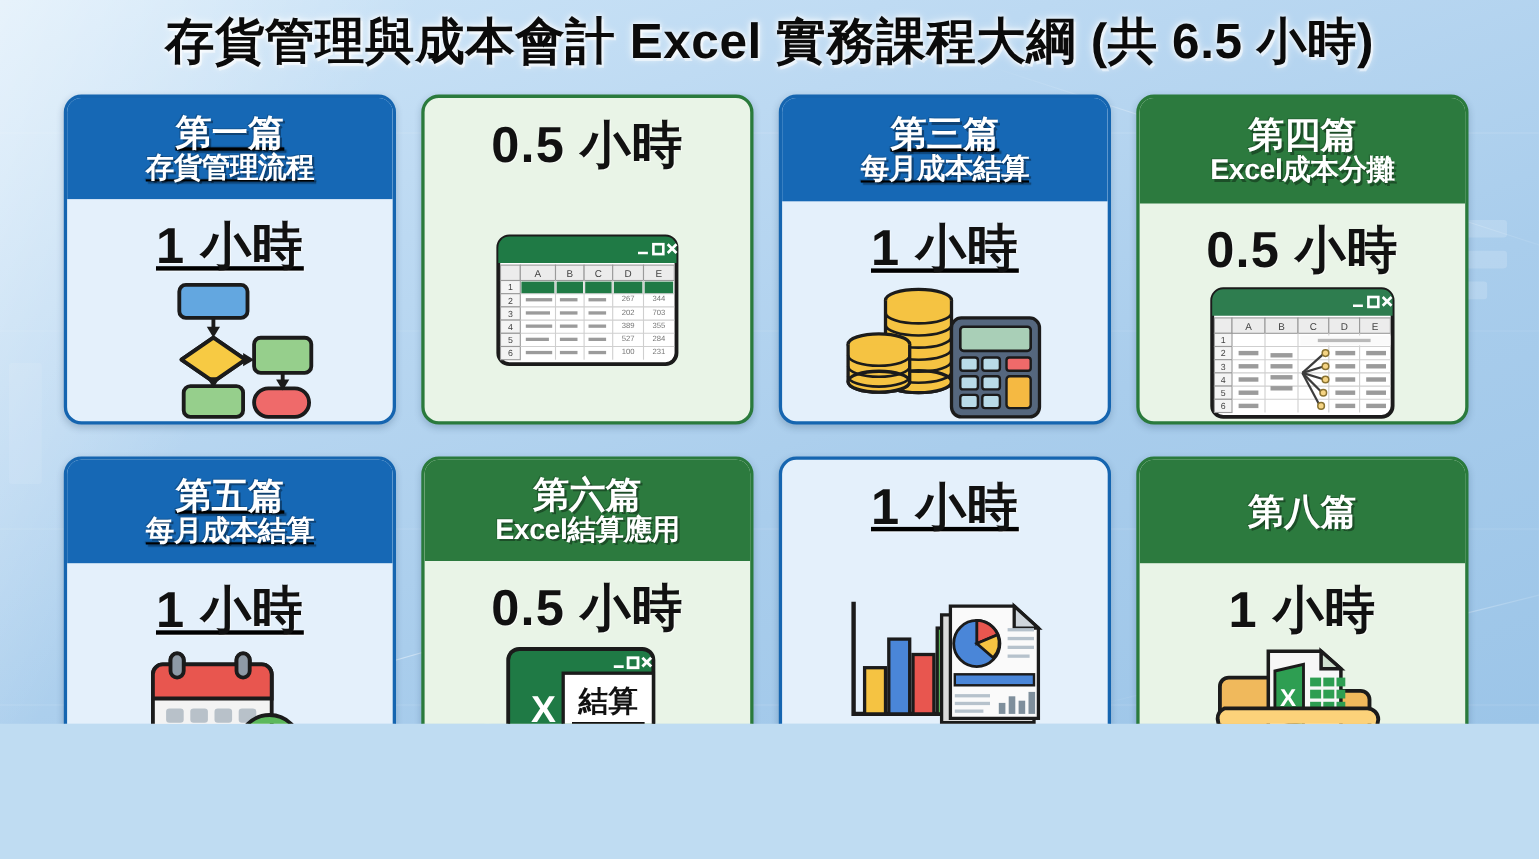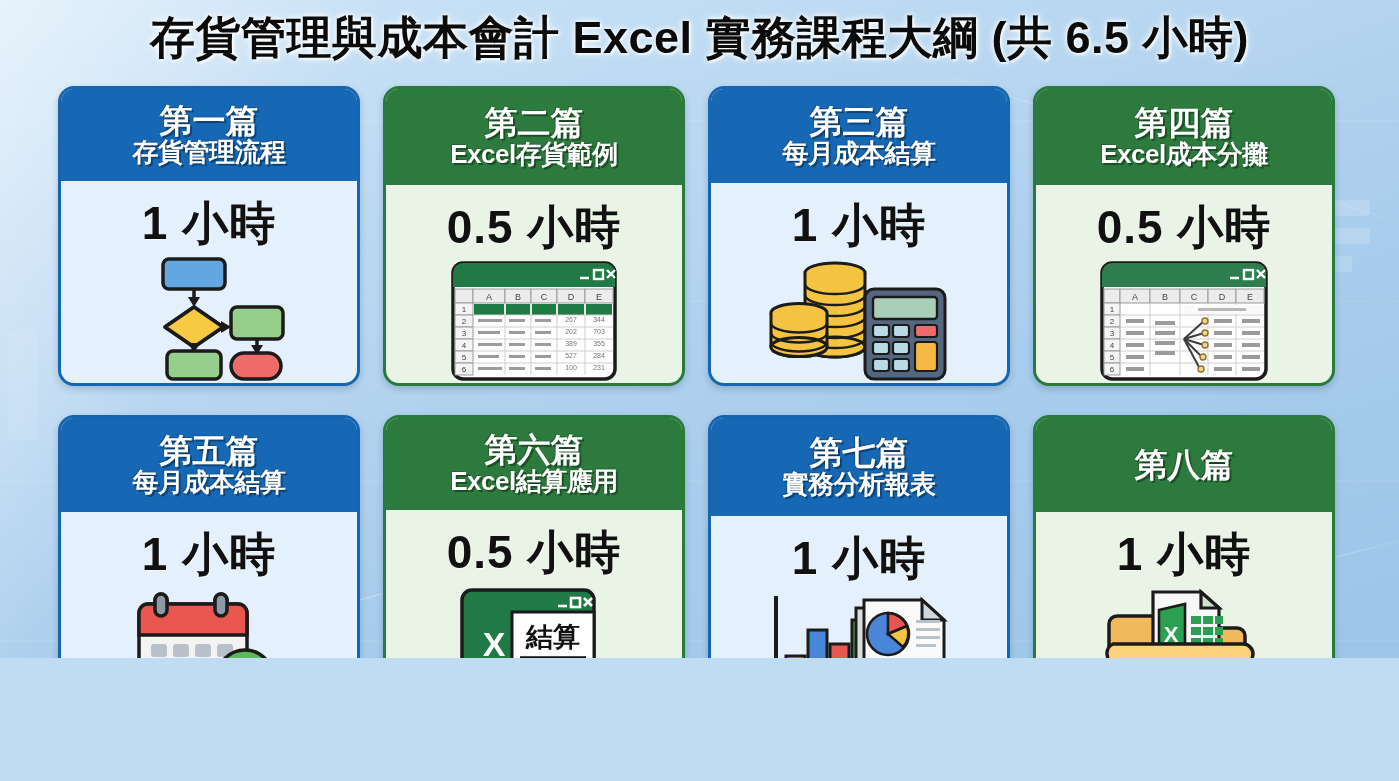--- a/index.html
+++ b/index.html
@@ -30,21 +30,21 @@
     white-space:nowrap;
   }
 
   
   .grid{position:absolute;left:58px;top:86px;width:1286px;height:656px;
         display:grid;grid-template-columns:repeat(4,302px);grid-template-rows:300px 300px;
         column-gap:23px;row-gap:29px;}
 
   .card{border-radius:16px;overflow:hidden;display:flex;flex-direction:column;
         box-shadow:0 3px 7px rgba(20,50,80,.22);}
-  .card.blue{border:3px solid #1565b0;background:#e4f0fb;}
+  .card.blue{border:3px solid #1565b0;background:#e4f0fb;text-decoration:underline;}
   .card.green{border:3px solid #2a7a3c;background:#e9f4e7;}
 
   .card-head{height:104px;display:flex;flex-direction:column;align-items:center;justify-content:center;
              line-height:1.02;}
   .card.blue .card-head{background:#1668b5;}
   .card.green .card-head{background:#2c7a3e;}
   .head-line{color:#fff;font-weight:bold;font-size:34px;
              text-shadow:2px 2px 0 rgba(0,0,0,.35),-1px -1px 0 rgba(0,0,0,.18);}
   .head-line.l1{font-size:33px;margin-bottom:1px;}
   .head-line.l2{font-size:26px;letter-spacing:-0.5px;}
@@ -109,24 +109,20 @@
               <polygon points="102,72 92,66 92,78"></polygon>
               <polygon points="65,98 59,88 71,88"></polygon>
               <polygon points="128,100 122,90 134,90"></polygon>
             </g>
           </svg>
         </div>
       </div>
     </div>
 
     <div class="card green">
-      <div class="card-head">
-        <div class="head-line l1">第二篇</div>
-        <div class="head-line l2">Excel存貨範例</div>
-      </div>
       <div class="card-body">
         <div class="hours">0.5 小時</div>
         <div class="icon-wrap">
           <svg width="170" height="124" viewBox="0 0 170 124">
             <rect x="4" y="4" width="162" height="116" rx="10" fill="#fff" stroke="#1b1b1b" stroke-width="3.5"></rect>
             <path d="M4,14 a10,10 0 0 1 10,-10 h142 a10,10 0 0 1 10,10 v14 h-162 z" fill="#1f7a45"></path>
             <g stroke="#fff" stroke-width="2.4" fill="none">
               <path d="M131,19 h9"></path>
                 <rect x="145" y="11" width="9" height="9"></rect>
               <path d="M158,11 l8,8 M166,11 l-8,8"></path>
@@ -411,24 +407,20 @@
             <path d="M70,74 h66" stroke="#111" stroke-width="3.5"></path>
             <path d="M96,92 L104,82 L112,92 z" fill="#f5c342" stroke="#1b1b1b" stroke-width="2.6"></path>
             <rect x="60" y="90" width="102" height="32" rx="8" fill="#f5c342" stroke="#1b1b1b" stroke-width="3.2"></rect>
             <text x="111" y="113" font-size="23" font-weight="bold" fill="#111" font-family="Liberation Sans, sans-serif" text-anchor="middle">f=Fx/$</text>
           </svg>
         </div>
       </div>
     </div>
 
     <div class="card blue">
-      <div class="card-head">
-        <div class="head-line l1">第七篇</div>
-        <div class="head-line l2">實務分析報表</div>
-      </div>
       <div class="card-body">
         <div class="icon-wrap" style="flex:none;height:0;"></div>
         <div class="hours">1 小時</div>
         <div class="icon-wrap">
           <svg width="182" height="122" viewBox="0 0 182 122">
             <path d="M8,8 V108 H100" fill="none" stroke="#1b1b1b" stroke-width="4" stroke-linecap="square"></path>
             <g stroke="#1b1b1b" stroke-width="3">
               <rect x="18" y="66" width="19" height="42" fill="#f5c342"></rect>
               <rect x="40" y="40" width="19" height="68" fill="#4a86d8"></rect>
               <rect x="62" y="54" width="19" height="54" fill="#e8564f"></rect>

